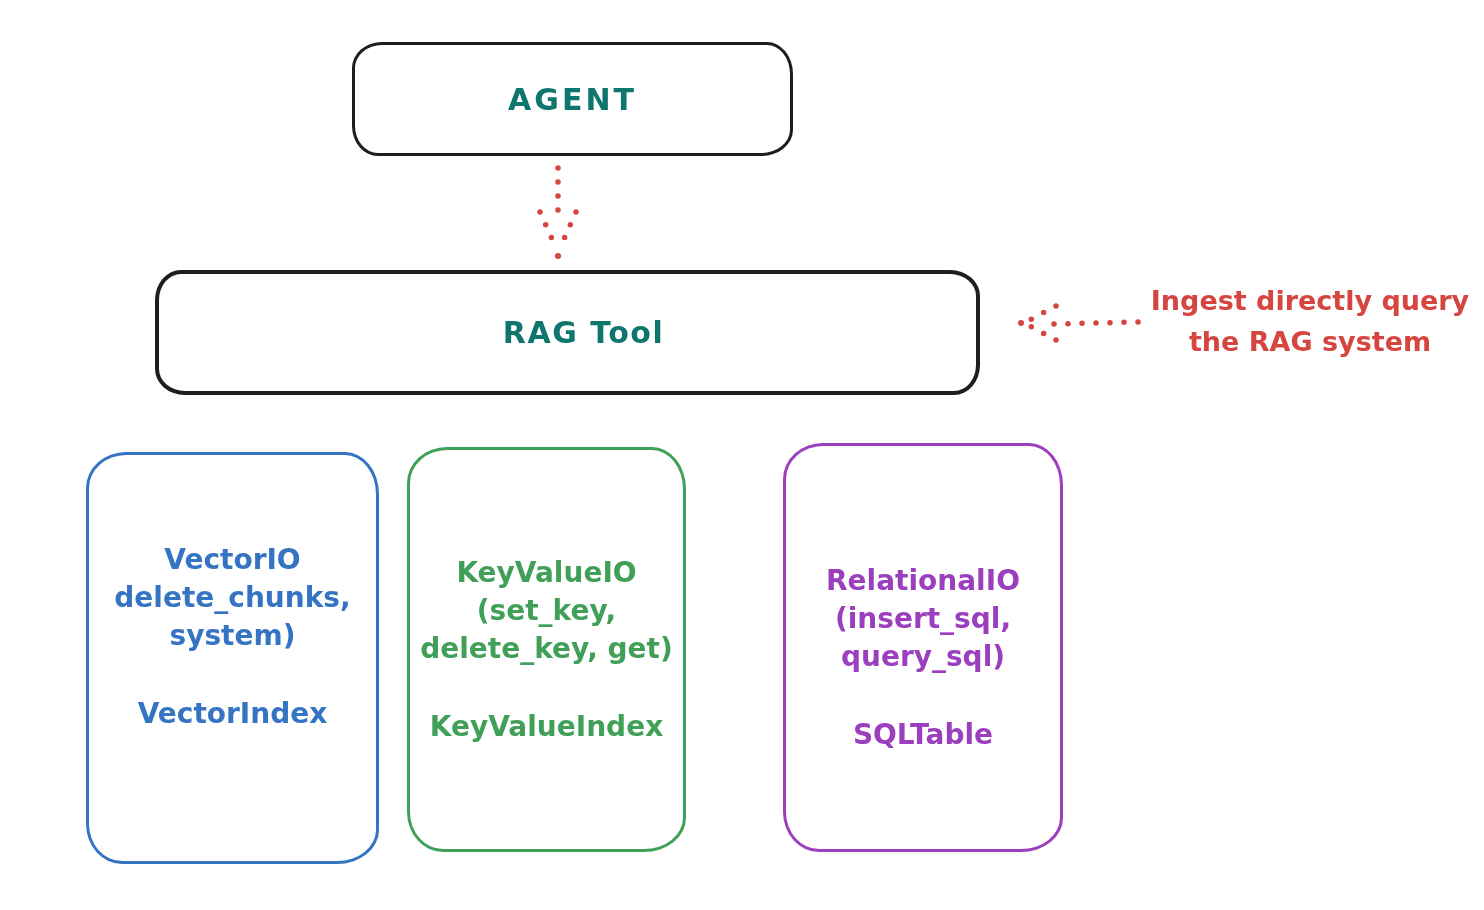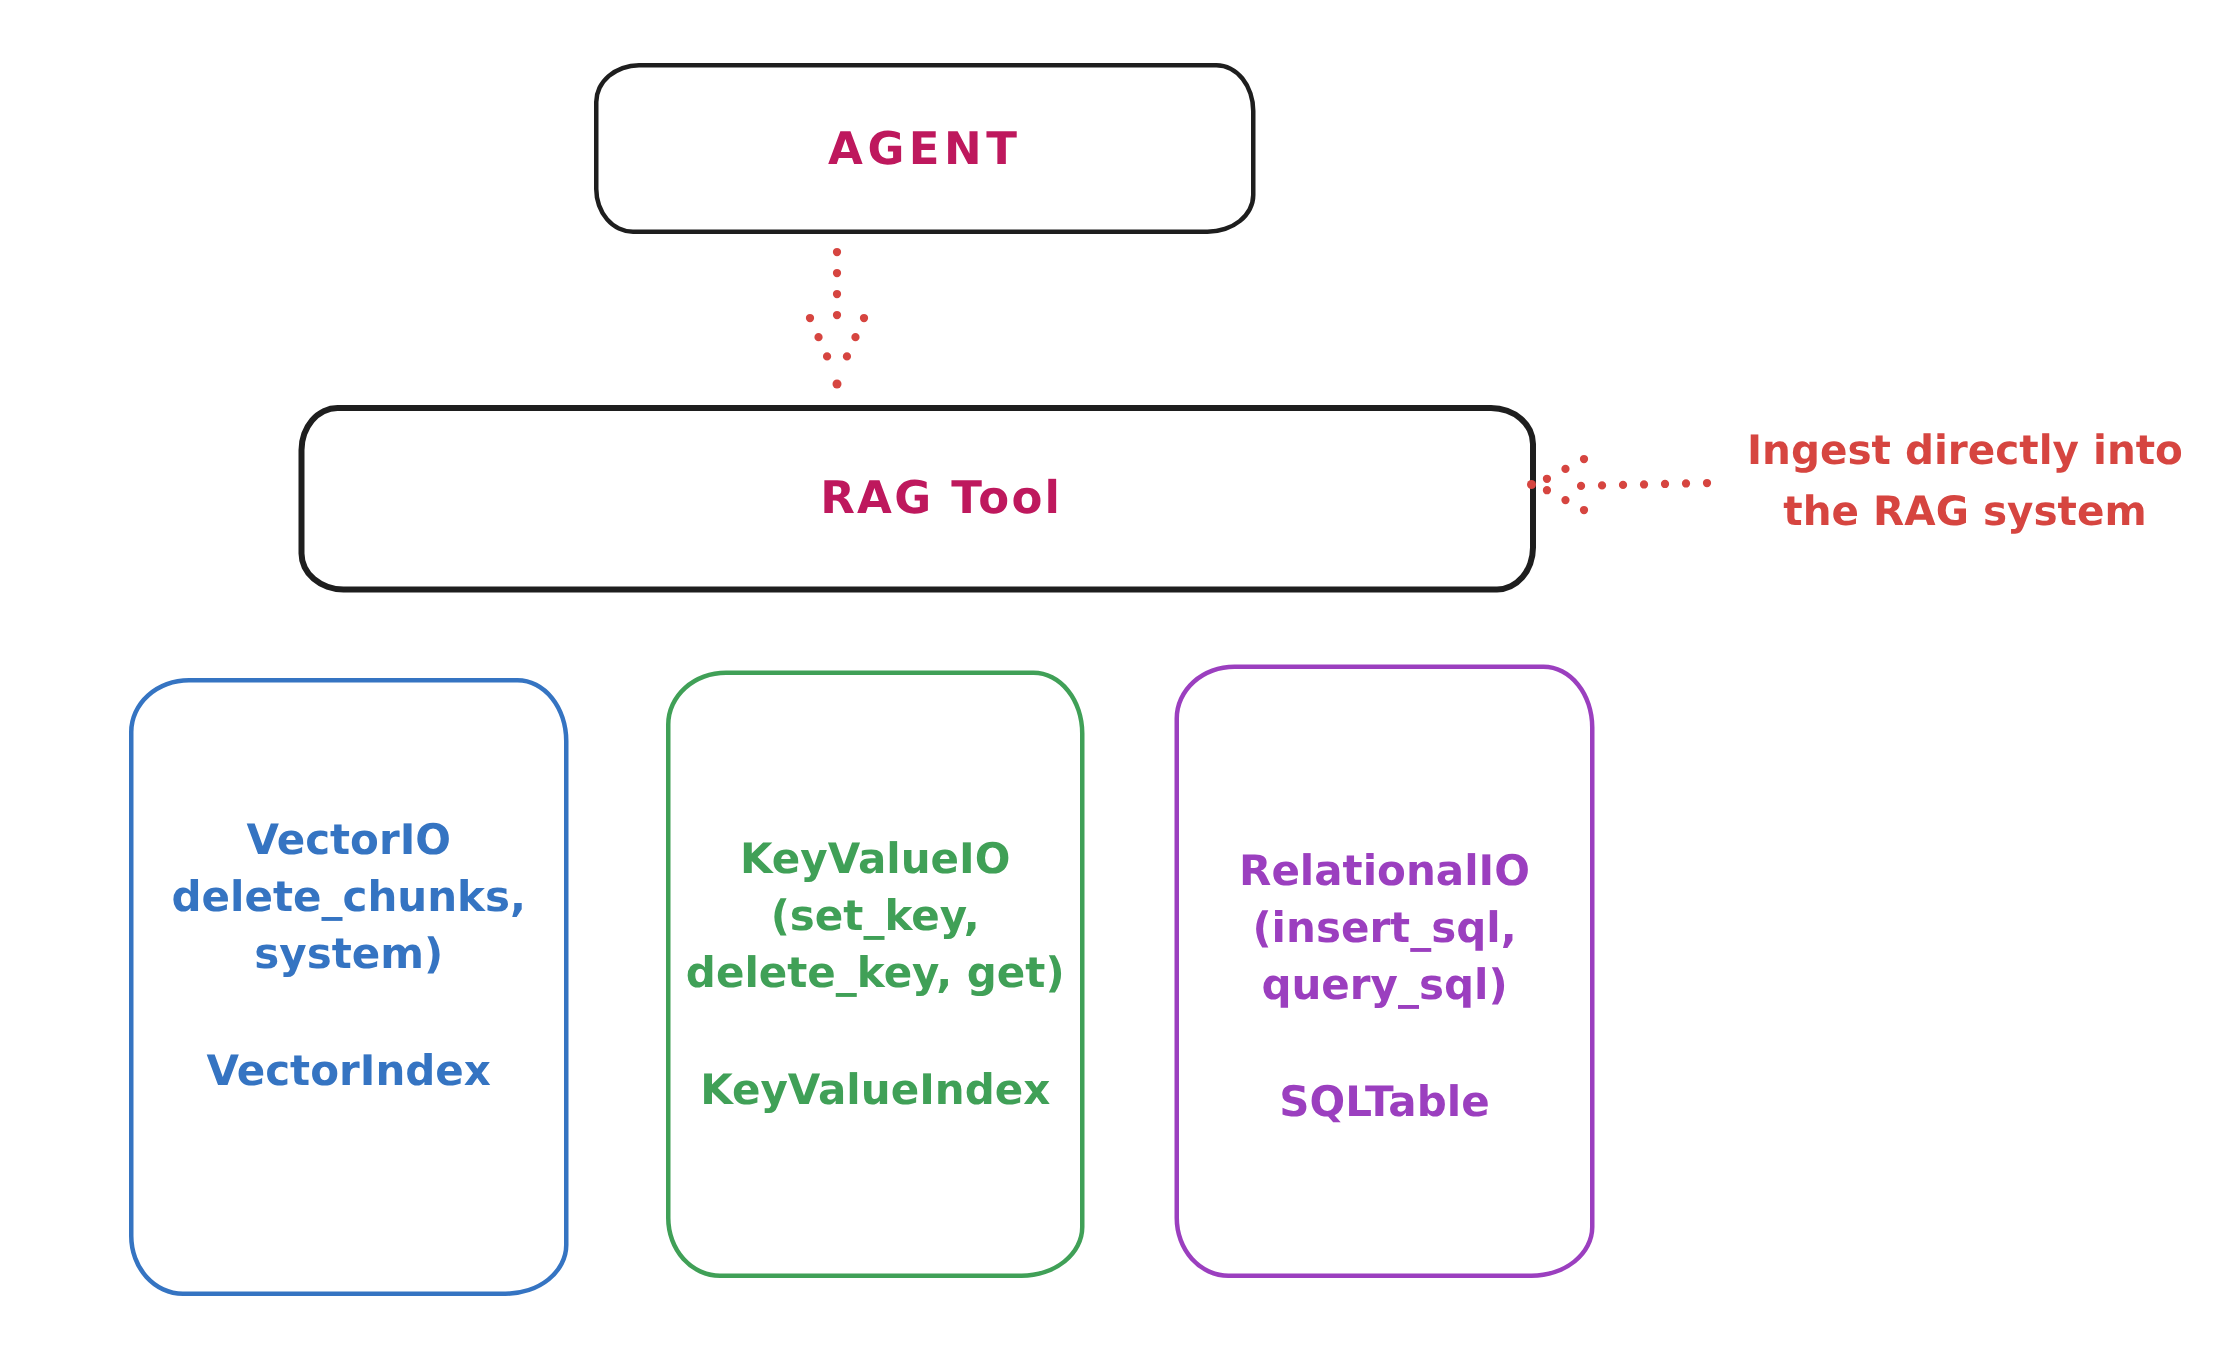--- a/index.html
+++ b/index.html
@@ -18,24 +18,23 @@
 
   
   .ink-box {
     position: absolute;
     box-sizing: border-box;
     border: 3px solid #1e1e1e;
     background: #ffffff;
     display: flex;
     align-items: center;
     justify-content: center;
-    color: #be185d;
+    color: #0f766e;
     font-size: 30px;
     font-weight: 600;
-    margin-left: 44px;
   }
   #agent-box {
     left: 352px; top: 42px;
     width: 441px; height: 114px;
     border-radius: 30px 26px 32px 26px / 26px 32px 26px 30px;
     letter-spacing: 3px;
   }
   #ragtool-box {
     left: 155px; top: 270px;
     width: 825px; height: 125px;
@@ -61,21 +60,21 @@
     border-radius: 40px 34px 42px 36px / 36px 42px 34px 40px;
   }
   #vectorio-box {
     left: 86px; top: 452px;
     width: 293px; height: 412px;
     color: #3574c2;
     border-color: #3574c2;
     padding-top: 86px;
   }
   #keyvalueio-box {
-    left: 444px; top: 447px;
+    left: 407px; top: 447px;
     width: 279px; height: 405px;
     color: #40a057;
     border-color: #40a057;
     padding-top: 104px;
   }
   #relationalio-box {
     left: 783px; top: 443px;
     width: 280px; height: 409px;
     color: #9b3fbf;
     border-color: #9b3fbf;
@@ -130,21 +129,21 @@
   <svg id="arrow-ingest-svg" class="arrow-svg" width="132" height="54" viewBox="0 0 132 54">
     <g stroke="#d64540" stroke-width="5.5" stroke-linecap="round" fill="none" stroke-dasharray="0 14">
       <path d="M126 26 L40 28"></path>
       <path d="M44 10 L14 26"></path>
       <path d="M44 44 L14 28"></path>
     </g>
     <circle cx="9" cy="27" r="3" fill="#d64540"></circle>
   </svg>
 
   <div id="ingest-annotation">
-    <span>Ingest directly into</span>
+    <span>Ingest directly query</span>
     <span>the RAG system</span>
   </div>
 
   <div id="vectorio-box" class="io-box">
     <span>VectorIO</span>
     <span>delete_chunks,</span>
     <span>system)</span>
     <span class="index-label">VectorIndex</span>
   </div>
 

